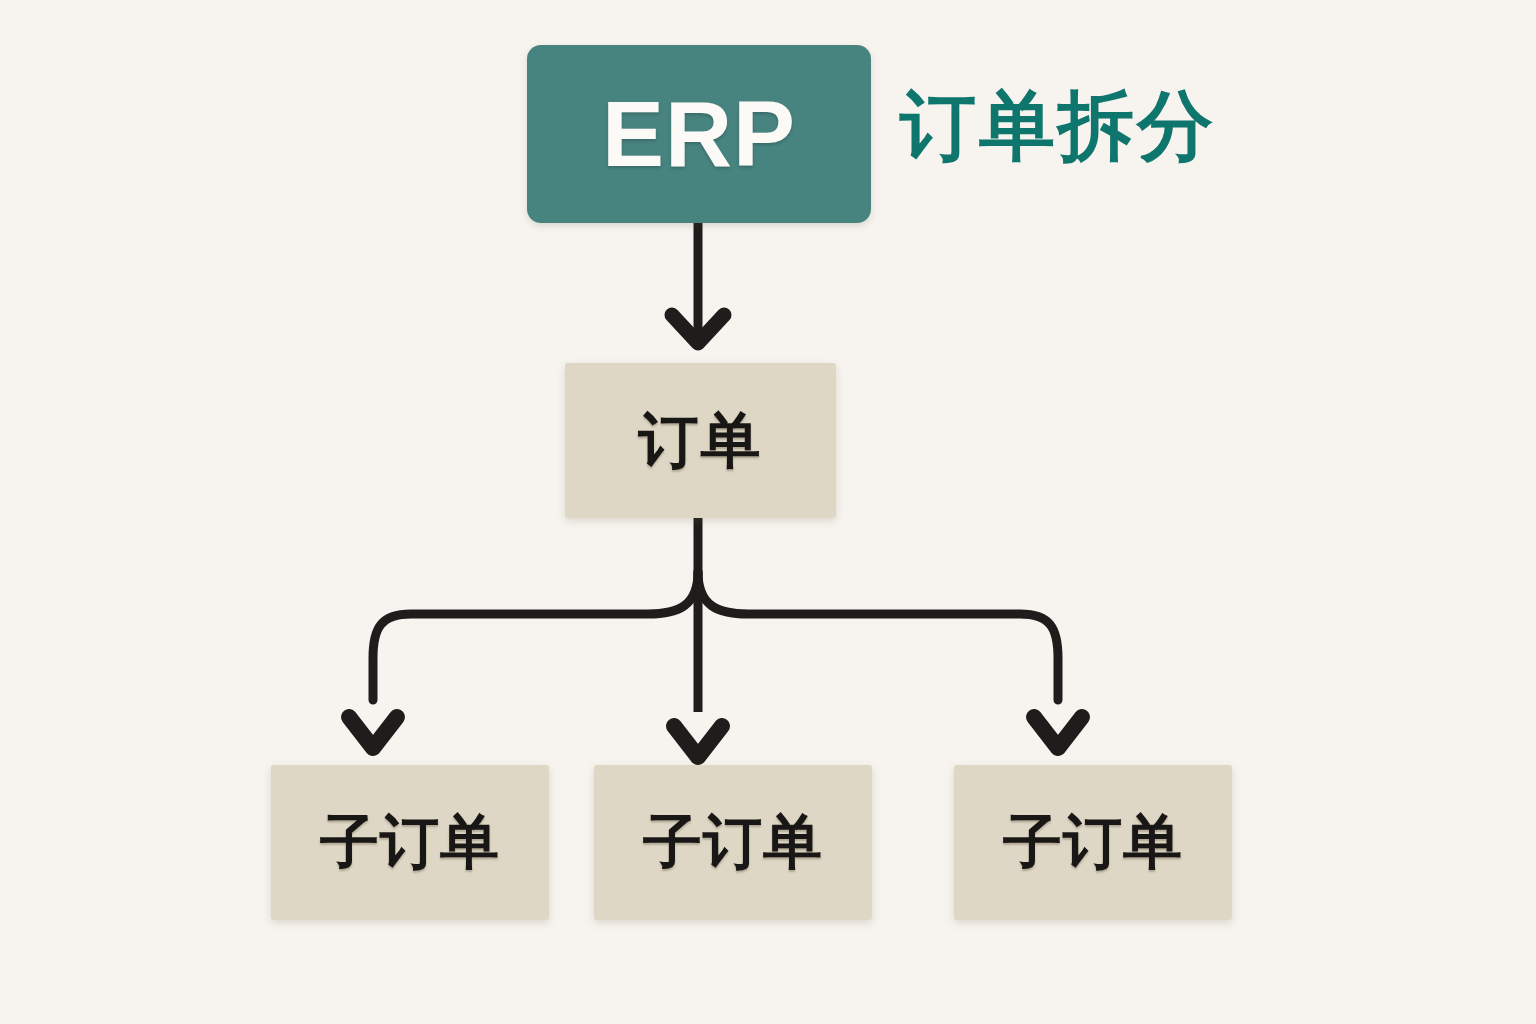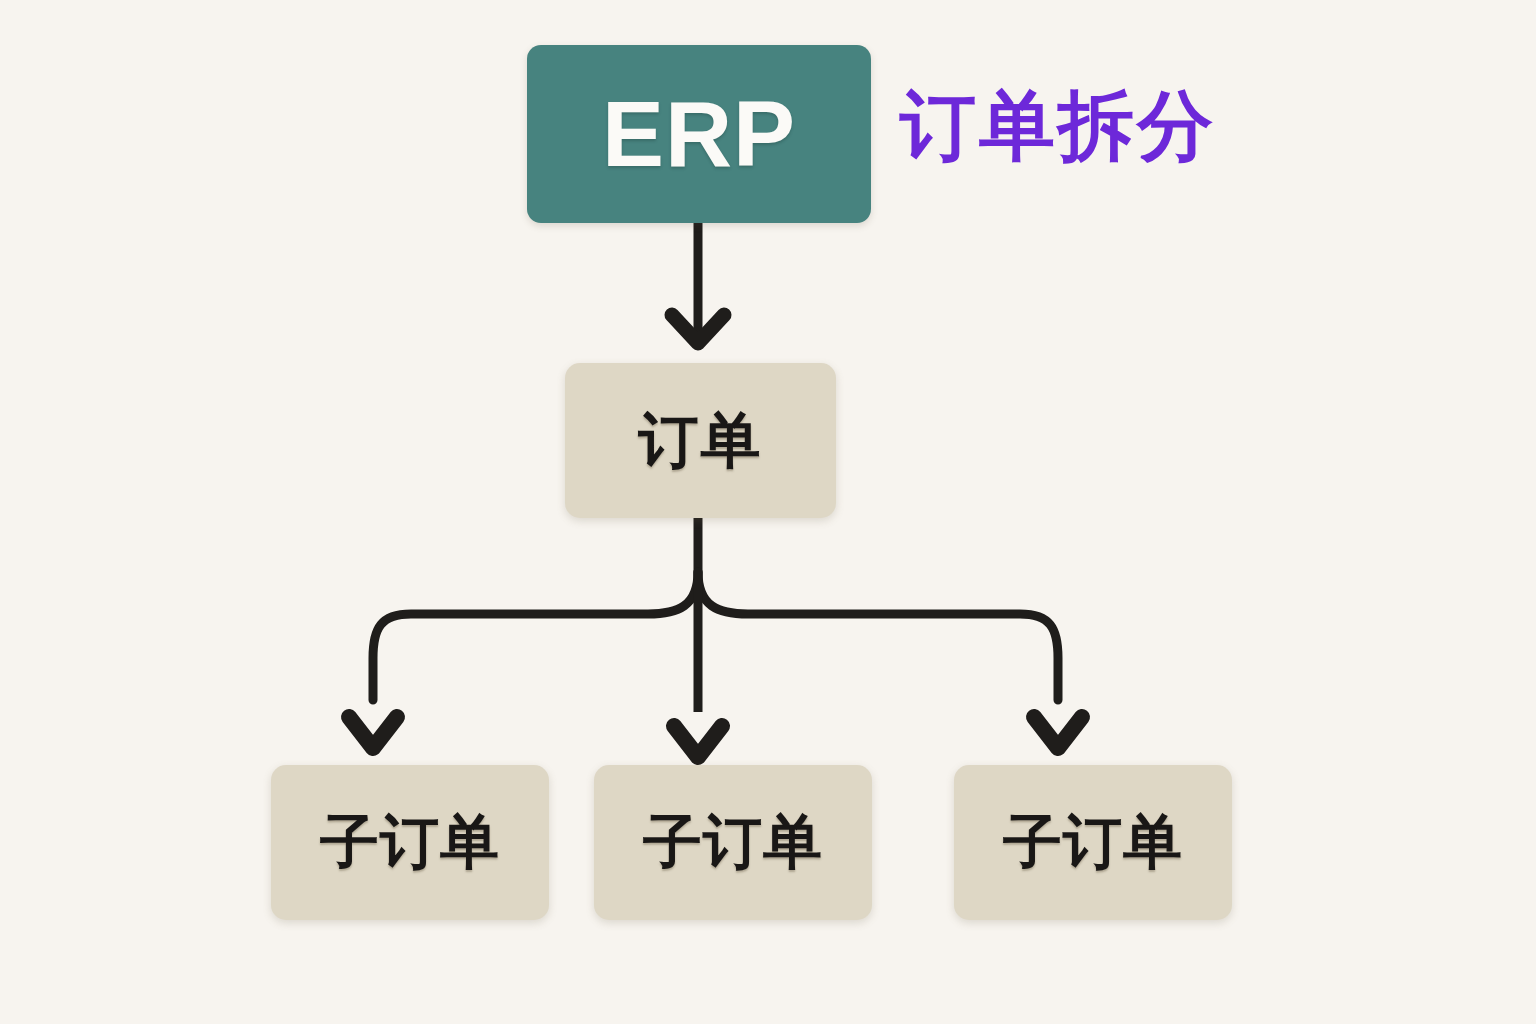--- a/index.html
+++ b/index.html
@@ -51,21 +51,21 @@
   .node-root .node-label {
     color: #fbfaf7;
     font-size: 93px;
     font-weight: bold;
     letter-spacing: 1px;
     text-shadow: 0 2px 3px rgba(20, 50, 48, 0.28);
   }
 
   .node-beige {
     background: #ded7c5;
-    border-radius: 15px;
+    border-radius: 3px;
     box-shadow: 0 3px 8px rgba(110, 98, 74, 0.20);
   }
   .node-beige .node-label {
     color: #191716;
     font-weight: bold;
     text-shadow: 0 2px 2px rgba(120, 108, 86, 0.45);
   }
 
   .node-order {
     left: 565px;
@@ -92,21 +92,21 @@
   .node-child-2 { left: 558px; }
   .node-child-3 { left: 918px; }
 
   
   .caption {
     position: absolute;
     left: 900px;
     top: 88px;
     font-size: 76px;
     font-weight: bold;
-    color: #6d28d9;
+    color: #0f766e;
     letter-spacing: 3px;
     white-space: nowrap;
     line-height: 1;
   }
 </style>
 </head>
 <body>
 
 <div id="canvas">
 

